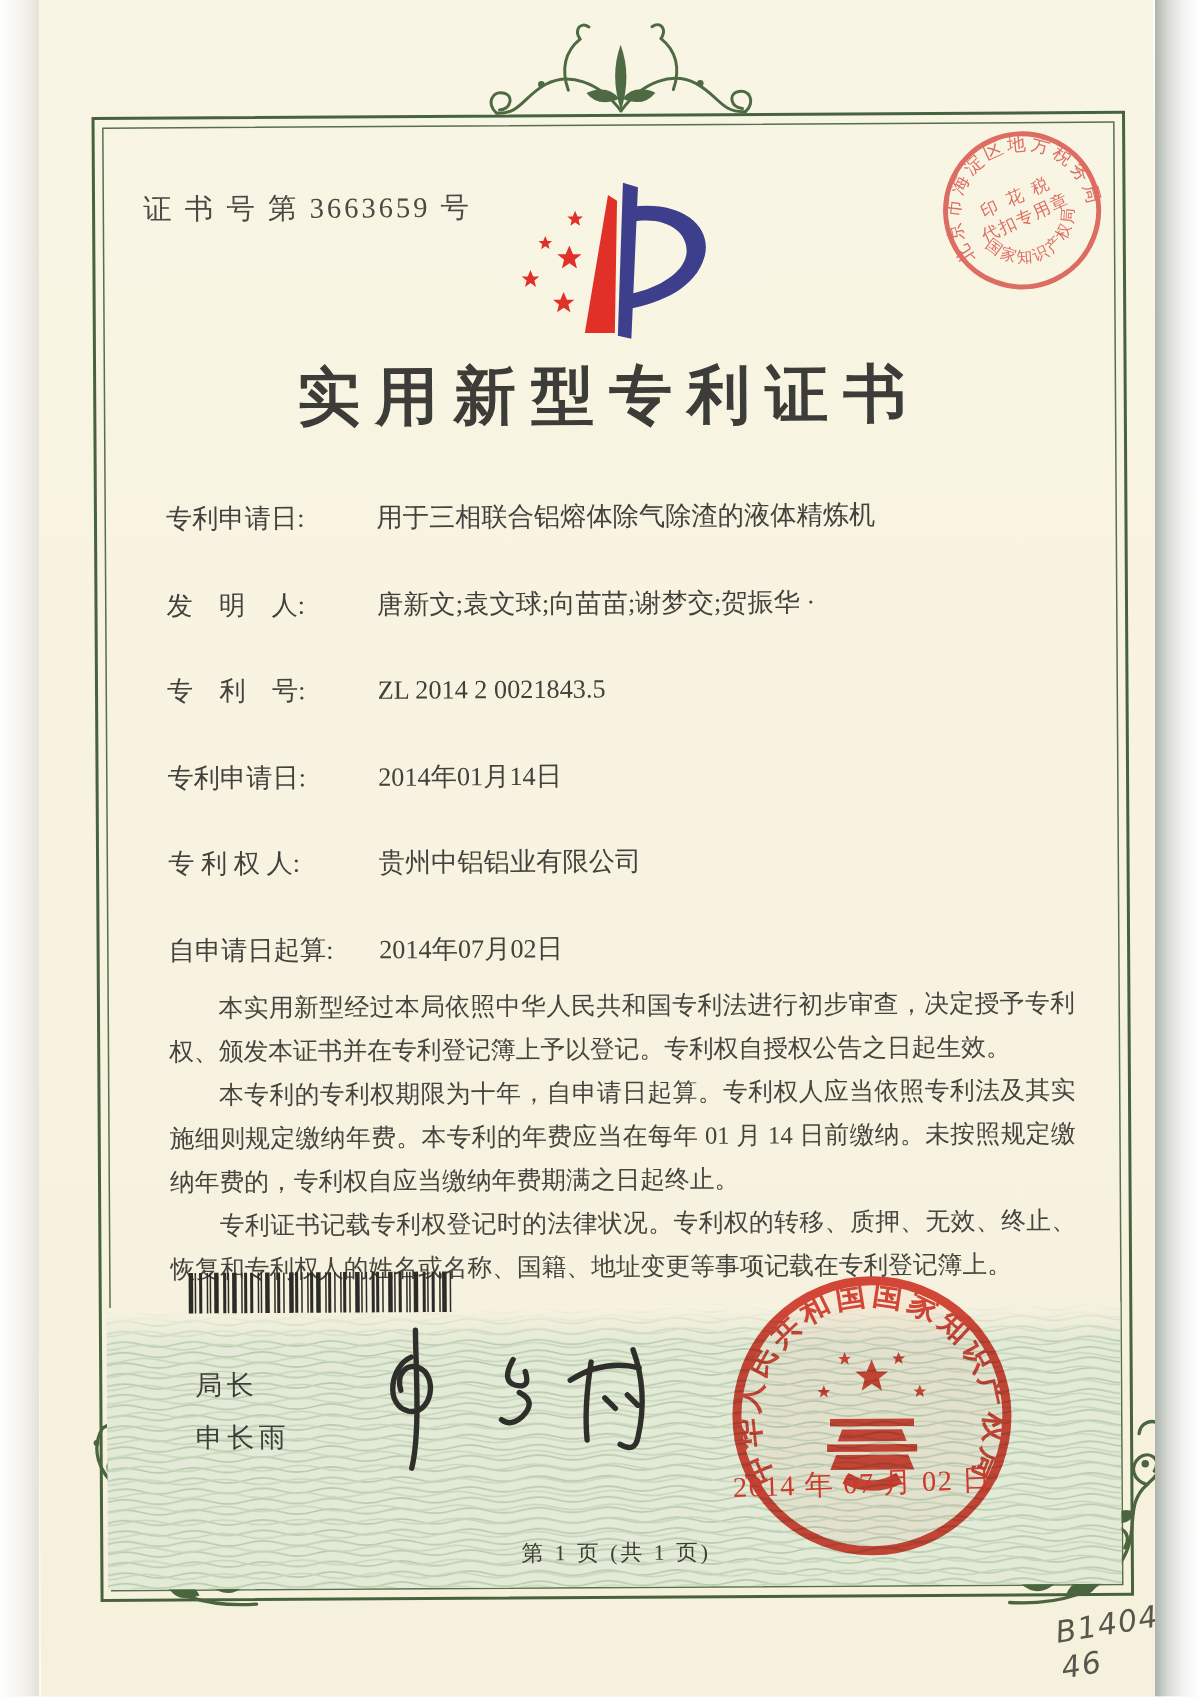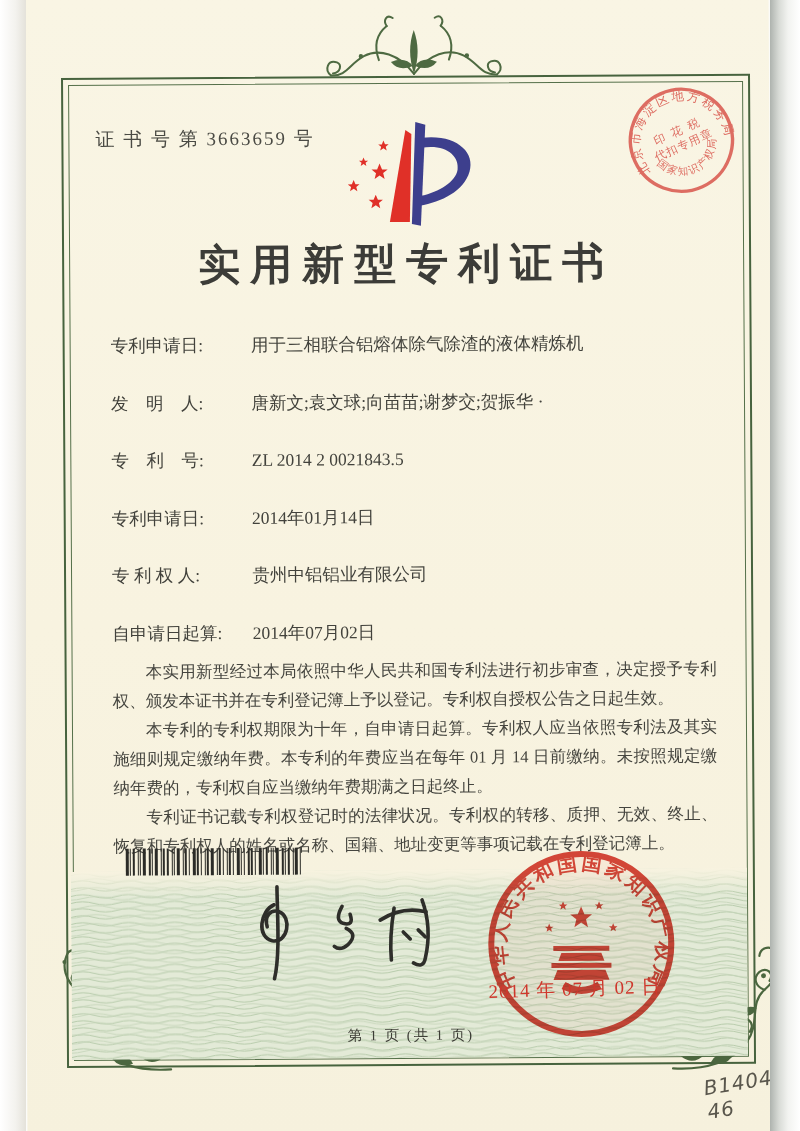--- a/index.html
+++ b/index.html
@@ -256,20 +256,24 @@
       <i style="width: 1px; margin-right: 2px;"></i>
       <i style="width: 3px; margin-right: 3px;"></i>
       <i style="width: 2px; margin-right: 1px;"></i>
       <i style="width: 1px; margin-right: 2px;"></i>
       <i style="width: 2px; margin-right: 3px;"></i>
       <i style="width: 1px; margin-right: 1px;"></i>
       <i style="width: 3px; margin-right: 2px;"></i>
       <i style="width: 1px; margin-right: 3px;"></i>
     </div>
 
+  <div class="signer">
+    <div>局长</div>
+    <div>申长雨</div>
+  </div>
 
   <svg class="signature" viewBox="0 0 230 104">
     <g stroke="#2e2e2a" fill="none" stroke-width="3.6" stroke-linecap="round">
       <path d="M50,24 C36,30 32,56 48,60 C64,63 68,36 55,31 C46,28 40,36 43,46"></path>
       <path d="M53,6 C53,30 56,74 50,98"></path>
       <path d="M118,26 q-8,14 1,17 q11,3 7,-9"></path>
       <path d="M122,48 q12,6 2,16 q-8,7 -14,2"></path>
       <path d="M156,40 q22,-14 46,-8"></path>
       <path d="M170,28 q-5,30 -3,52"></path>
       <path d="M198,20 q10,28 3,58 q-2,11 -12,5"></path>

